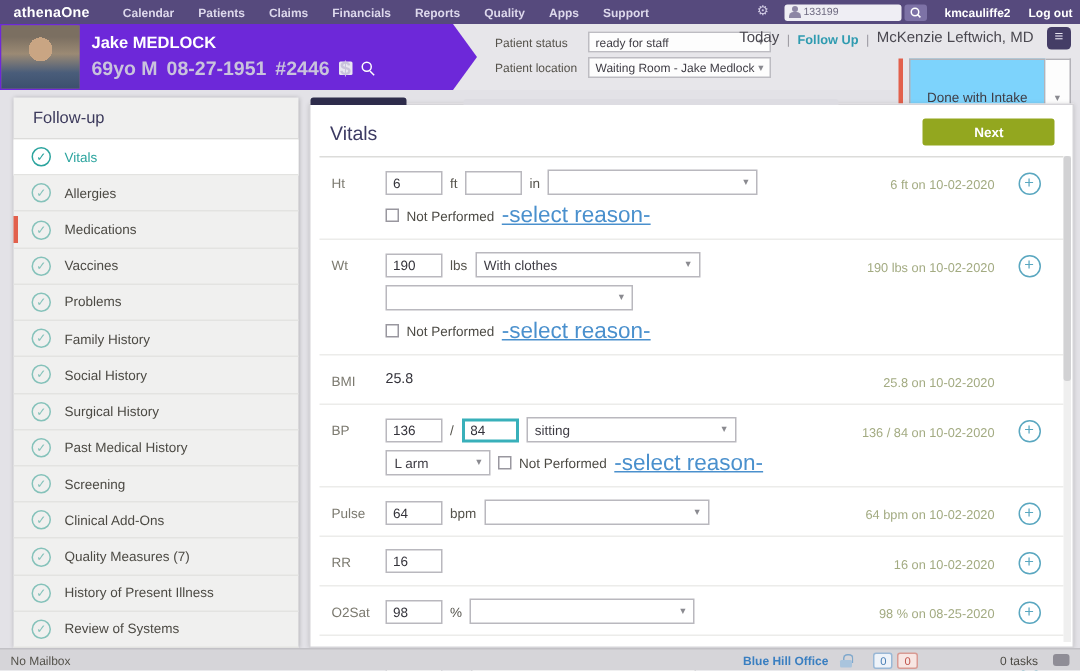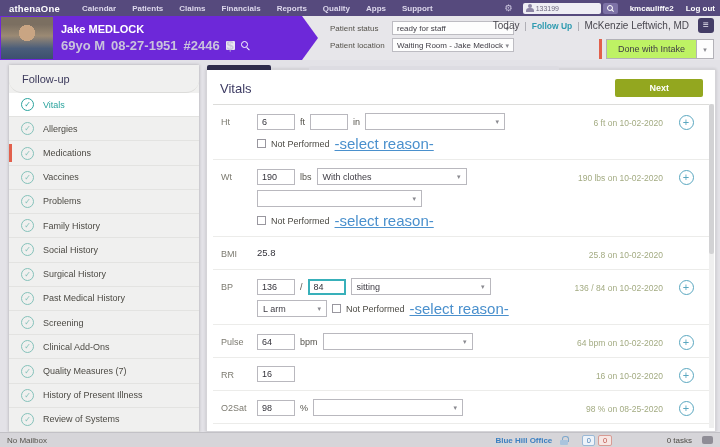--- a/index.html
+++ b/index.html
@@ -48,28 +48,28 @@
   .caret { color:#8a8a90; font-size:7px; line-height:1; }
 
   .banner-right { position:absolute; right:6px; top:2px; display:flex; flex-direction:column; align-items:flex-end; }
   .crumbrow { display:flex; align-items:center; gap:5px; }
   .crumb { font-size:10px; color:#4a4850; font-weight:normal; }
   .crumb-sep { color:#9a98a0; font-size:8.5px; }
   .crumb-link { font-size:8.5px; color:#2f9bb0; font-weight:bold; cursor:pointer; }
   .menubtn { width:16px; height:15px; background:#443d66; border-radius:3px; color:#e7e5f0; font-size:10px; line-height:14px; text-align:center; cursor:pointer; margin-left:4px; }
   .donerow { display:flex; align-items:stretch; margin-top:6px; }
   .redbar { width:3px; background:#e2604c; margin-right:4px; }
-  .donebtn { background:#bef264; border:1px solid #b3b2b8; font-size:9px; color:#3f3d45; padding:4px 11px; cursor:pointer; font-family:inherit; }
+  .donebtn { background:#7dd3fc; border:1px solid #b3b2b8; font-size:9px; color:#3f3d45; padding:20px 11px; cursor:pointer; font-family:inherit; }
   .donecaret { background:#fdfdfd; border:1px solid #b3b2b8; border-left:none; width:17px; display:flex; align-items:center; justify-content:center; cursor:pointer; }
 
   
   .content { position:absolute; top:60px; left:0; right:0; bottom:15px; display:flex; padding:5px 4px 0 9px; gap:7px; }
 
   .sidebar { width:190px; background:#f0f0ef; box-shadow:0 0 3px rgba(0,0,0,.25); display:flex; flex-direction:column; }
-  .sbtitle { font-size:11px; color:#3c3a5c; padding:8px 0 7px 13px; border-bottom:1px solid #dcdcda;border-radius:13px; }
+  .sbtitle { font-size:11px; color:#3c3a5c; padding:8px 0 7px 13px; border-bottom:1px solid #dcdcda; }
   .sbitem { display:flex; align-items:center; gap:9px; height:24.6px; padding-left:12px; border-bottom:1px solid #e3e3e1; cursor:pointer; position:relative; }
   .sbitem .chk { width:13px; height:13px; border:1.4px solid #85c2ba; border-radius:50%; color:#85c2ba; font-size:8px; line-height:11px; text-align:center; flex:none; font-family:"DejaVu Sans",sans-serif; }
   .sbitem .lbl { font-size:9px; color:#4c4a44; }
   .sbitem.active { background:#fff; }
   .sbitem.active .lbl { color:#2ba49e; }
   .sbitem.active .chk { border-color:#2ba49e; color:#2ba49e; }
   .sbitem.accent::before { content:""; position:absolute; left:0; top:3px; bottom:3px; width:3px; background:#e2604c; }
 
   .main { flex:1; background:#fff; border:1px solid #d5d4d8; position:relative; margin-top:4px; box-shadow:0 0 3px rgba(0,0,0,.15); }
   .tabbar { position:absolute; top:-5px; left:0; right:0; height:5px; display:flex; }

